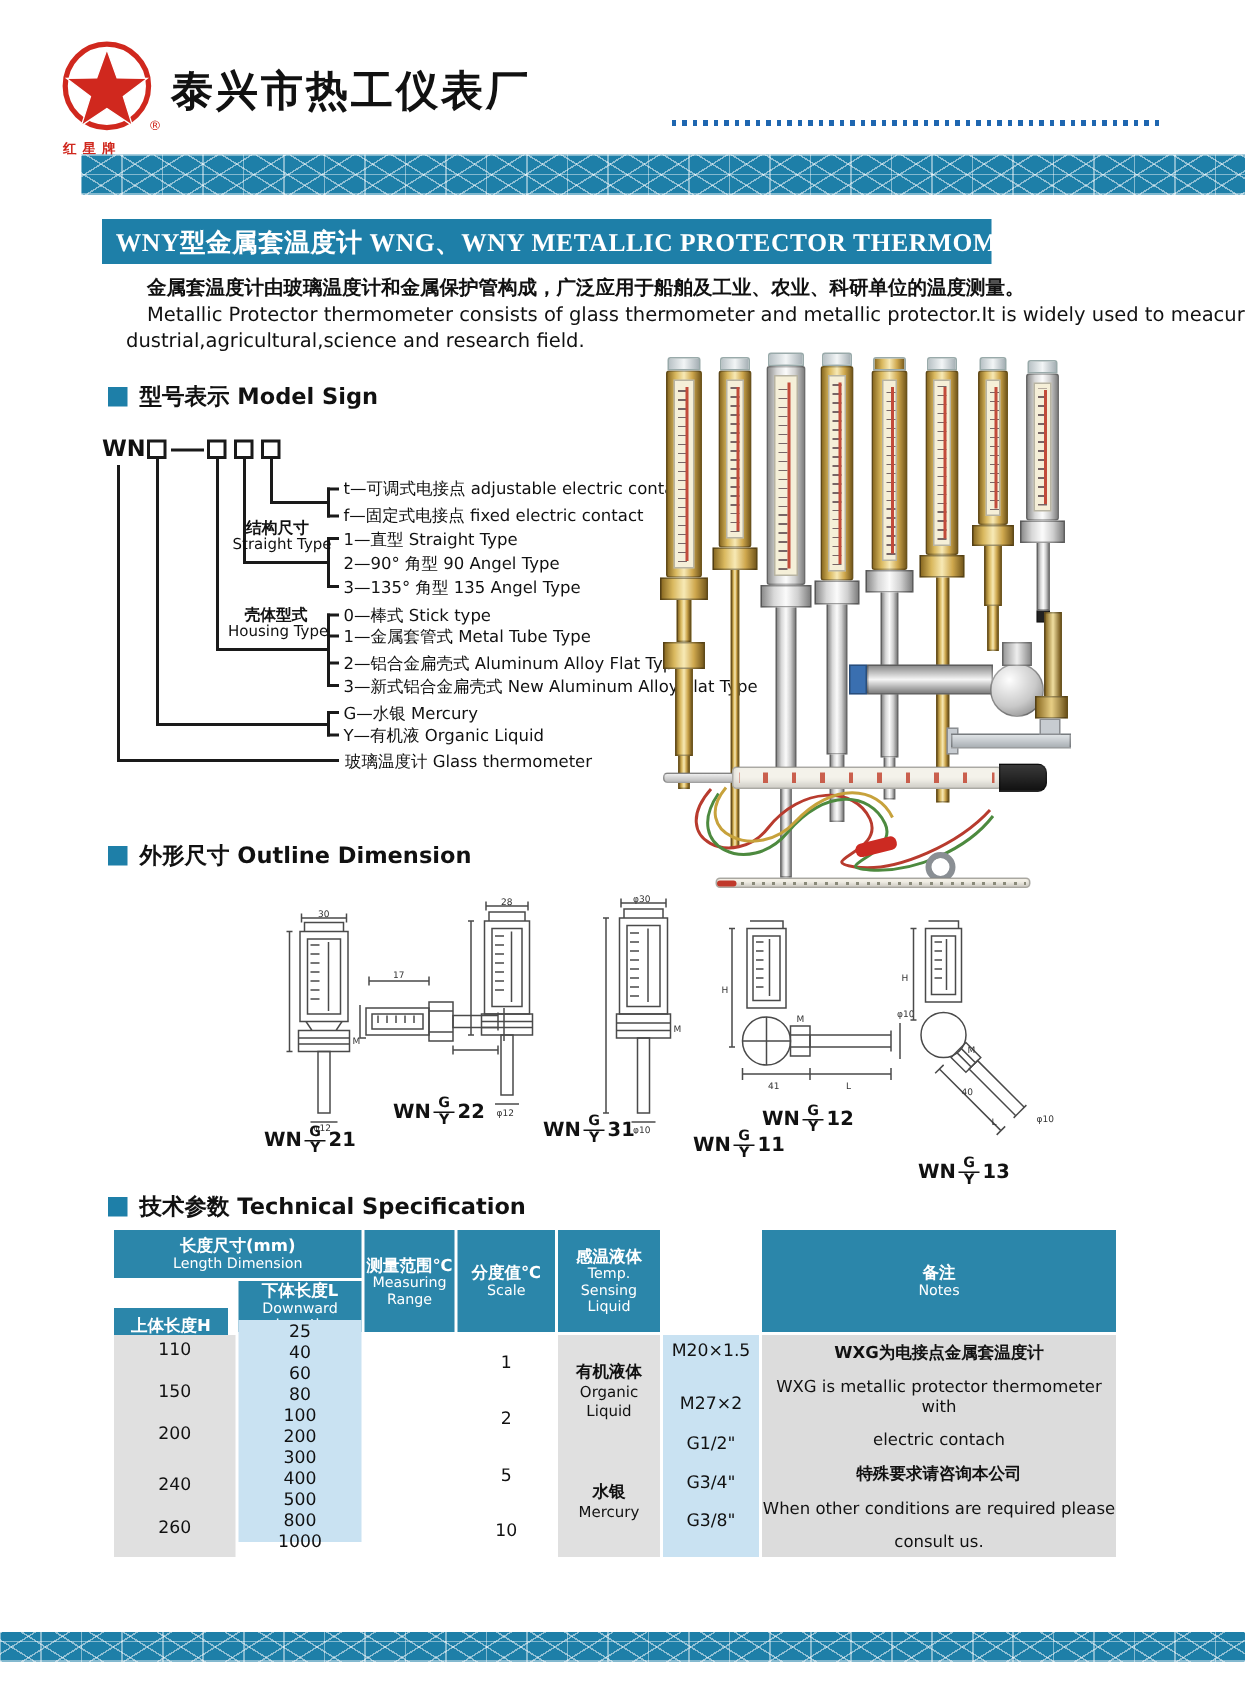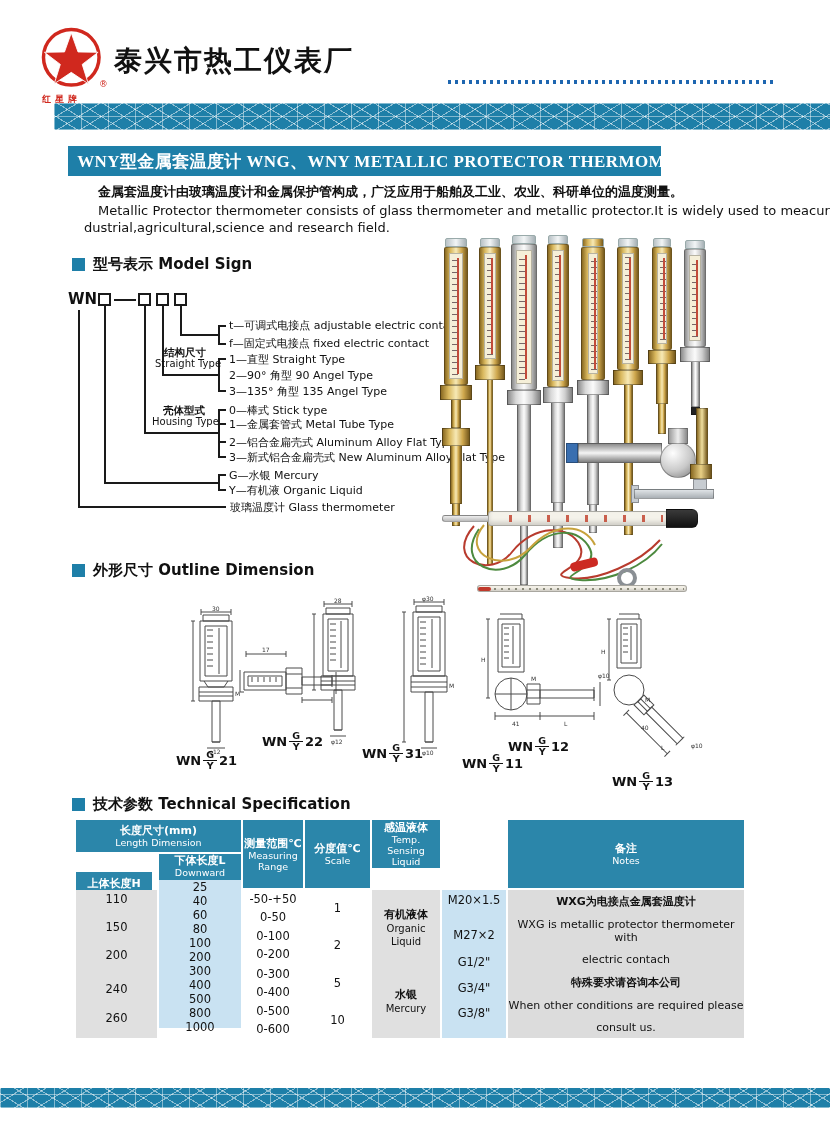--- a/index.html
+++ b/index.html
@@ -420,21 +420,21 @@
     </div>
     <div class="th" style="left:167px;top:0;width:60px;height:68px">
       <span class="zh">测量范围℃</span>
       <span class="en">Measuring</span>
       <span class="en">Range</span>
     </div>
     <div class="th" style="left:229px;top:0;width:65px;height:68px">
       <span class="zh">分度值℃</span>
       <span class="en">Scale</span>
     </div>
-    <div class="th" style="left:296px;top:0;width:68px;height:48px">
+    <div class="th" style="left:296px;top:0;width:68px;height:68px">
       <span class="zh">感温液体</span>
       <span class="en">Temp.</span>
       <span class="en">Sensing</span>
       <span class="en">Liquid</span>
     </div>
     <div class="th" style="left:432px;top:0;width:236px;height:68px">
       <span class="zh">备注</span>
       <span class="en">Notes</span>
     </div>
 
@@ -453,38 +453,20 @@
       <span class="num">80</span>
       <span class="num">100</span>
       <span class="num">200</span>
       <span class="num">300</span>
       <span class="num">400</span>
       <span class="num">500</span>
       <span class="num">800</span>
       <span class="num">1000</span>
     </div>
 
-    <div class="cell gcol" style="left:167px;top:70px;width:60px;height:148px">
-      <div class="grp cgray">
-          <span class="num">-50-+50</span>
-          <span class="num">0-50</span>
-        </div>
-      <div class="grp cgray">
-          <span class="num">0-100</span>
-          <span class="num">0-200</span>
-        </div>
-      <div class="grp cgray">
-          <span class="num">0-300</span>
-          <span class="num">0-400</span>
-        </div>
-      <div class="grp cgray">
-          <span class="num">0-500</span>
-          <span class="num">0-600</span>
-        </div>
-    </div>
 
     <div class="cell gcol" style="left:229px;top:70px;width:65px;height:148px">
       <div class="grp cblue">
           <span class="num">1</span>
         </div>
       <div class="grp cblue">
           <span class="num">2</span>
         </div>
       <div class="grp cblue">
           <span class="num">5</span>

